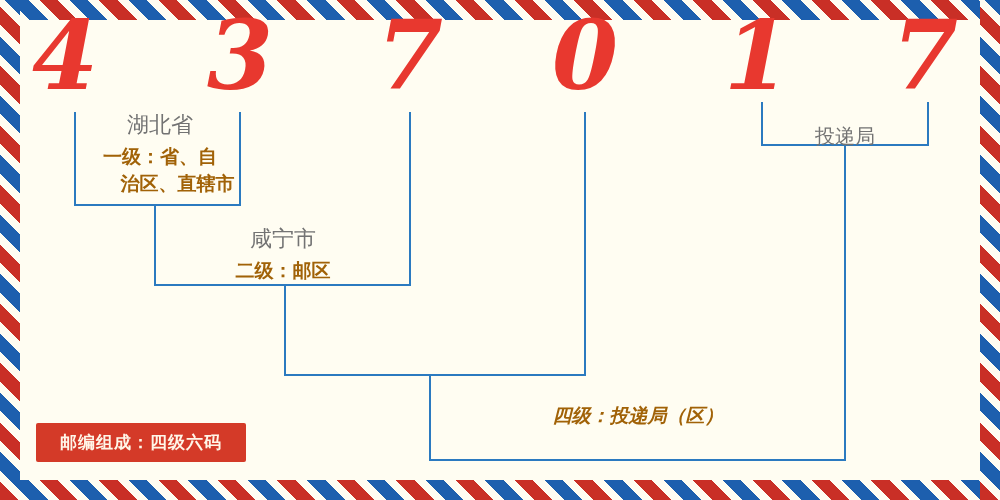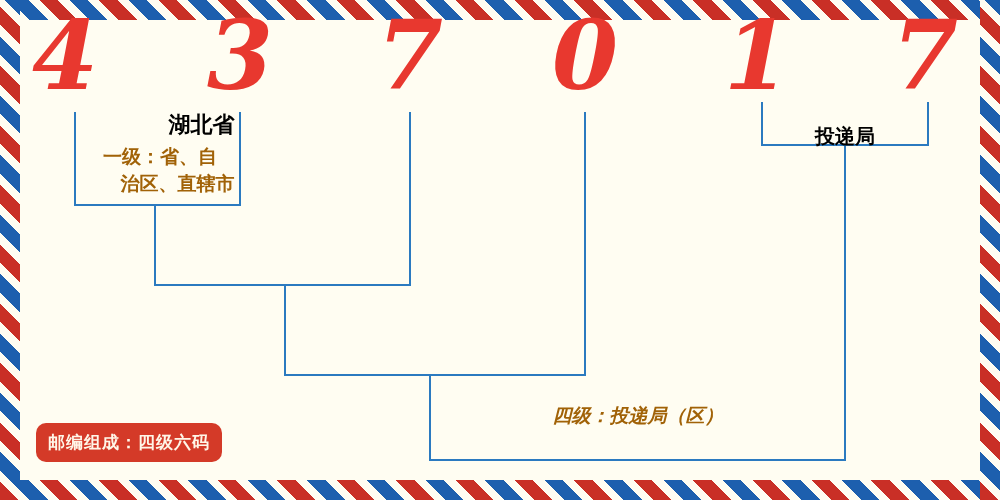--- a/index.html
+++ b/index.html
@@ -46,36 +46,36 @@
   }
   .lines path {
     fill:none; stroke:#2b7ac0; stroke-width:2;
   }
 
   
   .group {
     position:absolute; transform:translateX(-50%);
     text-align:center; white-space:nowrap;
   }
-  .name { font-size:22px; font-weight:bold; color:#000000; line-height:1.2;text-align:right; }
+  .name { font-size:22px; font-weight:normal; color:#737373; line-height:1.2; }
   .desc { font-size:19px; font-weight:bold; color:#a16207; line-height:1.38; margin-top:5px; }
 
   .g1 { left:160px; top:112px; }
   .g2 { left:283px; top:226px; }
   .g3 { left:433px; top:312px; }
   .g4 { left:638px; top:392px; }
   .g4 .desc { margin-top:10px;font-style:italic; }
   .g5 { left:845px; top:124px; }
 
   
   .badge {
     position:absolute; left:36px; top:423px;
     background:#d43a28; color:#fff6e8;
     font-size:17px; font-weight:bold;
-    padding:8px 12px; border-radius:10px;
+    padding:8px 24px; border-radius:2px;
     letter-spacing:1px;
   }
 </style>
 </head>
 <body>
 
 <div class="canvas">
 
   <div class="stripe stripe-top"></div>
   <div class="stripe stripe-bottom"></div>
@@ -96,20 +96,24 @@
     <path d="M430,375 V460 H845 V145"></path>
     <path d="M762,102 V145 H928 V102"></path>
   </svg>
 
   <div class="group g1">
     <div class="name">湖北省</div>
     <div class="desc">一级：省、自</div>
     <div class="desc" style="margin-top:0;margin-left:35px;">治区、直辖市</div>
   </div>
 
+  <div class="group g2">
+    <div class="name">咸宁市</div>
+    <div class="desc">二级：邮区</div>
+  </div>
 
 
   <div class="group g4">
     <div class="desc">四级：投递局（区）</div>
   </div>
 
   <div class="group g5">
     <div class="name" style="font-size:20px;">投递局</div>
   </div>
 

